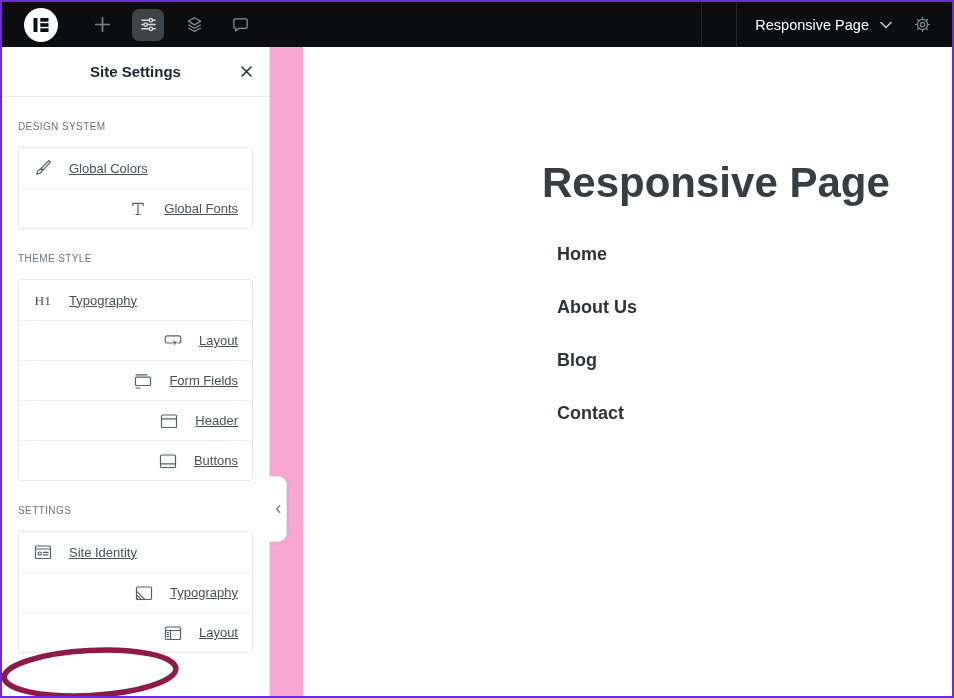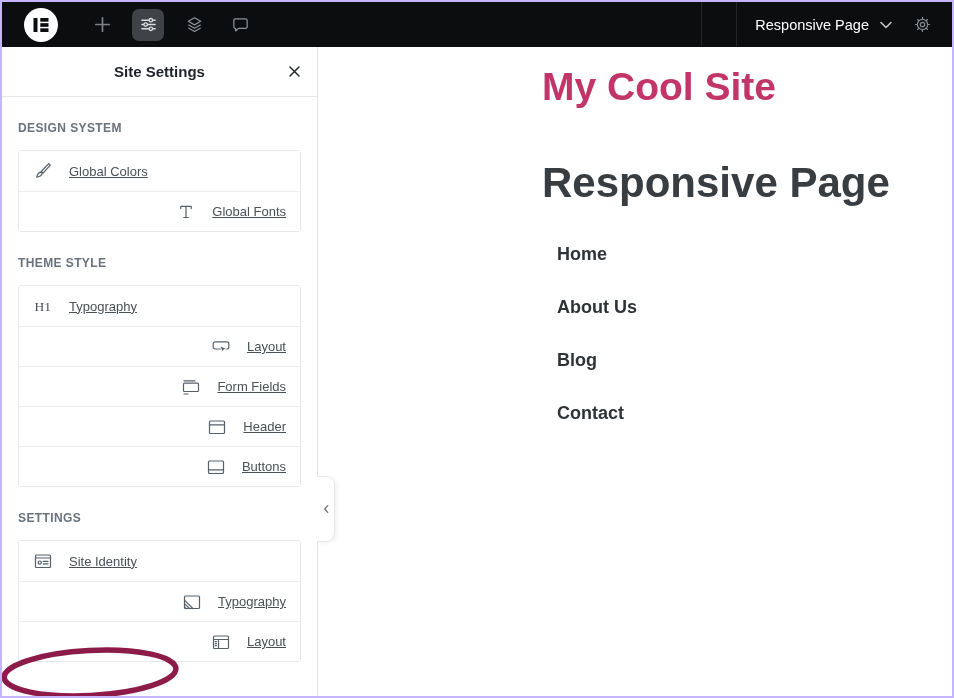--- a/index.html
+++ b/index.html
@@ -1,20 +1,20 @@
 <!DOCTYPE html>
 <html><head>
 <meta charset="utf-8">
 <style>
   * { margin:0; padding:0; box-sizing:border-box; }
   html,body { background:#888; }
   body { font-family:"Liberation Sans", sans-serif; }
   .screen{
     position:relative; width:954px; height:698px; background:#f9a8d4;
-    border:2px solid #c4b5fd; overflow:hidden;
+    border:2px solid #6d28d9; overflow:hidden;
   }
   
   .topbar{
     position:absolute; left:0; top:0; right:0; height:45px;
     background:#0c0d0e; display:flex; align-items:center;
     padding:0 14px 0 22px; z-index:10;
   }
   .tb-left{ display:flex; align-items:center; gap:14px; }
   .tb-logo{ width:34px; height:34px; border:none; background:transparent; padding:0; margin-right:14px; cursor:pointer; }
   .tb-logo svg{ width:34px; height:34px; display:block; }
@@ -29,37 +29,37 @@
   .tb-gap{ width:34px; height:1px; }
   .page-selector{
     display:flex; align-items:center; gap:11px; background:none; border:none;
     color:#ffffff; font-size:14.5px; font-weight:500; margin:0 14px 0 18px; cursor:pointer;
     font-family:"Liberation Sans", sans-serif;
   }
   .page-selector svg{ width:12px; height:8px; display:block; }
 
   
   .panel{
-    position:absolute; left:0; top:45px; bottom:0; width:316px; background:#fff;
+    position:absolute; left:0; top:45px; bottom:0; width:268px; background:#fff;
     border-right:1px solid #e0e3e7; z-index:5;
   }
   .panel-header{
     height:50px; border-bottom:1px solid #e6e9ec; display:flex;
     align-items:center; justify-content:center; position:relative;
   }
   .panel-title{ font-size:15px; font-weight:700; color:#1f2329; }
   .panel-close{
     position:absolute; right:12px; top:50%; transform:translateY(-50%);
     width:22px; height:22px; background:none; border:none; cursor:pointer;
     display:flex; align-items:center; justify-content:center;
   }
   .panel-close svg{ width:15px; height:15px; }
   .panel-body{ padding:0 16px; }
   .section-label{
-    font-size:12px; color:#69727d; letter-spacing:.4px; font-weight:700;
+    font-size:10px; color:#69727d; letter-spacing:.4px; font-weight:400;
     margin:24px 0 15px 0; text-transform:uppercase;
   }
   .items-box{ border:1px solid #e6e9ec; border-radius:3px; background:#fff; }
   .item{
     height:40px; display:flex; align-items:center; gap:16px; padding:0 14px;
     cursor:pointer; background:#fff;
   }
   .item + .item{ border-top:1px solid #eceff2;justify-content:flex-end; }
   .item svg{ width:20px; height:20px; flex:none; }
   .item-label{ font-size:13px; color:#495157; font-weight:500;text-decoration:underline; }
@@ -289,21 +289,20 @@
     <div class="collapse-handle">
         <span style="display: flex;">
           <svg viewBox="0 0 10 14" stroke="#69727d" fill="none" stroke-width="1.5" stroke-linecap="round" stroke-linejoin="round">
             <path d="M7 3L3.5 7 7 11"></path>
           </svg>
         </span>
       </div>
   </aside>
 
   <main class="preview">
-    <h1 class="site-title">My Cool Site</h1>
     <h2 class="page-heading">Responsive Page</h2>
     <nav class="site-nav" id="site-nav">
         <a class="nav-item">Home</a>
         <a class="nav-item">About Us</a>
         <a class="nav-item">Blog</a>
         <a class="nav-item">Contact</a>
       </nav>
   </main>
 
   <svg class="annotation" viewBox="0 0 954 698">

